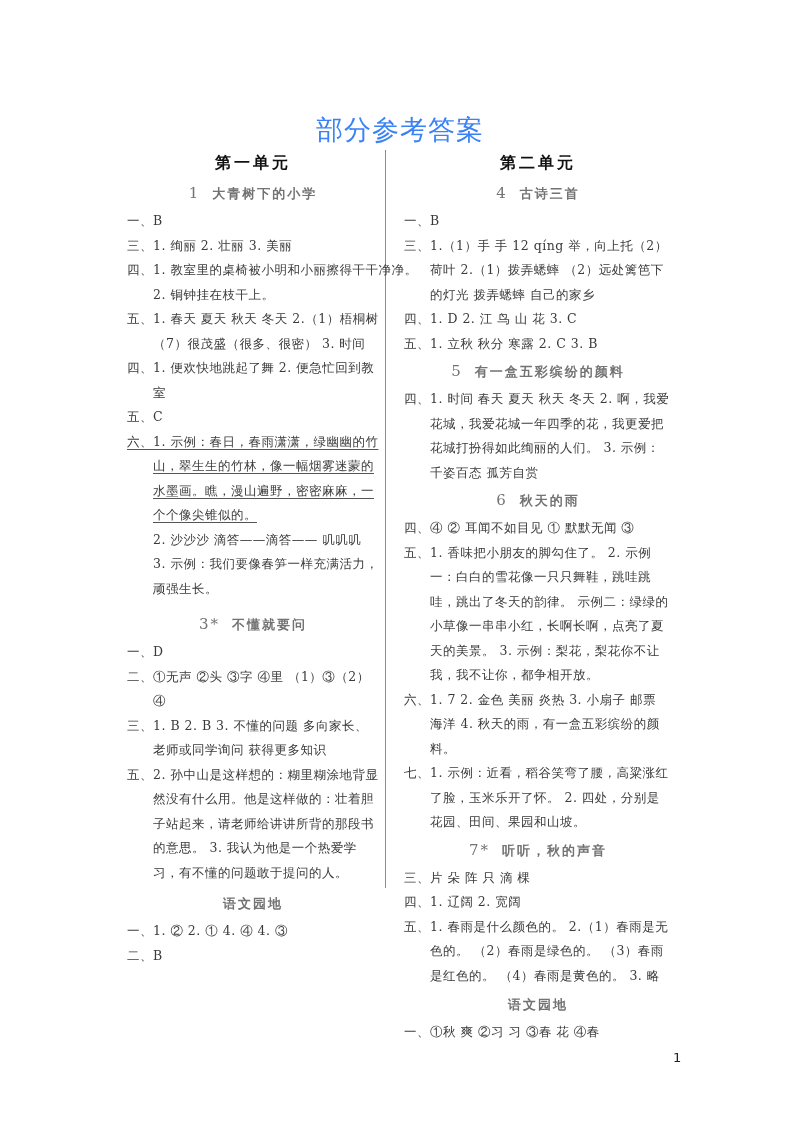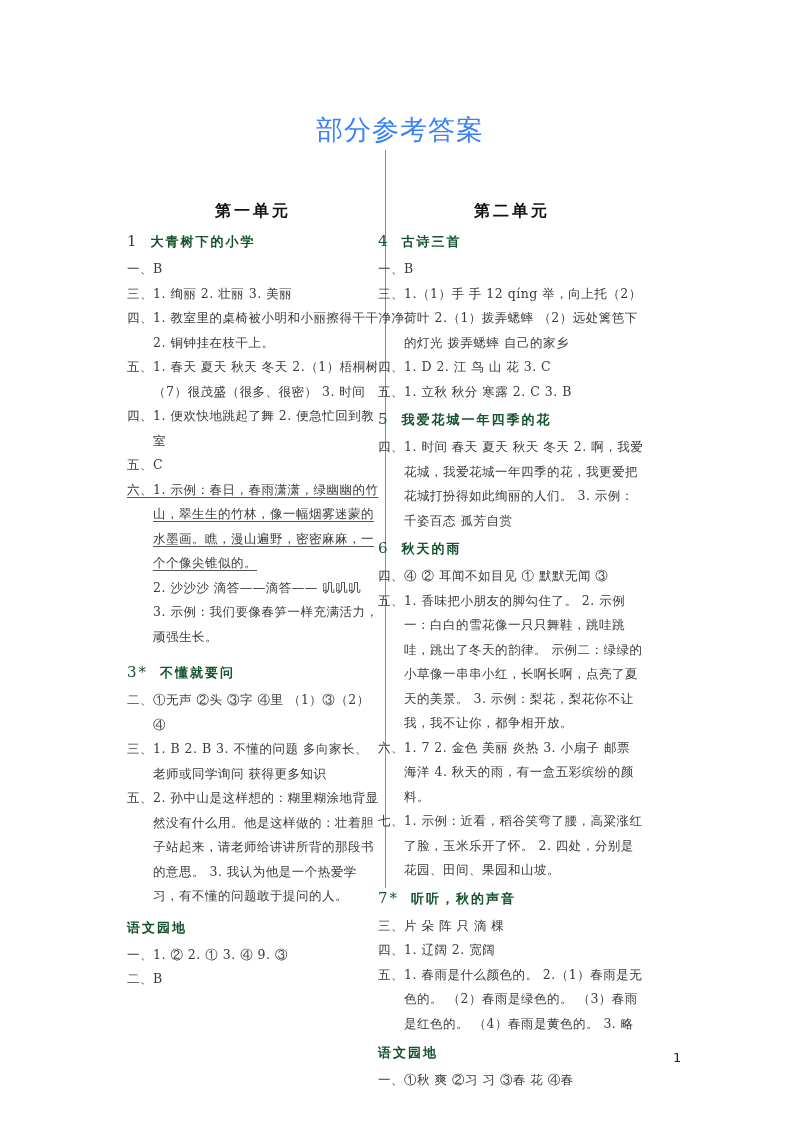--- a/index.html
+++ b/index.html
@@ -2,27 +2,27 @@
 <html><head>
 <meta charset="utf-8">
 <style>
   html, body { margin: 0; padding: 0; background: #ffffff; }
   body { width: 800px; height: 1132px; position: relative; overflow: hidden;
          font-family: "DejaVu Serif", "Liberation Serif", serif; color: #2a2a2a; }
   .page-title { position: absolute; top: 112px; left: 0; width: 800px; text-align: center;
                 font-family: "DejaVu Sans", "Liberation Sans", sans-serif; font-size: 27px;
                 color: #3b82f6; letter-spacing: 1px; }
   .divider { position: absolute; left: 385px; top: 150px; width: 1px; height: 738px; background: #8c8c8c; }
-  .col { position: absolute; top: 150px; font-size: 12.5px; line-height: 24.5px; margin-top: 48px; }
+  .col { position: absolute; top: 150px; font-size: 12.5px; line-height: 24.5px; }
   .col-left { left: 127px; width: 252px; }
-  .col-right { left: 378px; width: 268px; }
+  .col-right { left: 404px; width: 268px; }
   .unit-title { text-align: center; font-family: "DejaVu Sans", sans-serif; font-weight: bold;
                 font-size: 16px; letter-spacing: 3px; color: #111; margin: 0 0 4px 0; line-height: 26px; }
-  .lesson-title { text-align: left; font-family: "DejaVu Sans", sans-serif; font-weight: bold;
-                  font-size: 13px; color: #14532d; letter-spacing: 2px; margin: 2px 0 2px 0; line-height: 26px; }
+  .lesson-title { text-align: center; font-family: "DejaVu Sans", sans-serif; font-weight: bold;
+                  font-size: 13px; color: #737373; letter-spacing: 2px; margin: 2px 0 2px 0; line-height: 26px; }
   .lesson-title .num { font-family: "DejaVu Serif", serif; font-weight: normal; font-size: 15px; margin-right: 12px; }
   .ans { padding-left: 26px; text-indent: -26px; color: #3a3a3a; letter-spacing: 0.5px; }
   .ans .ul { text-decoration: underline; text-decoration-color: #555; text-underline-offset: 3px; }
   .scribble { color: #555; font-style: italic; }
   .page-number { position: absolute; left: 673px; top: 1050px; font-family: "DejaVu Sans", sans-serif;
                  font-size: 13px; color: #222; }
 </style>
 </head>
 <body>
 
@@ -40,39 +40,40 @@
   <div class="ans" style="white-space:nowrap;">五、1. 春天  夏天  秋天  冬天  2.（1）梧桐树</div>
   <div class="ans" style="padding-left:26px;text-indent:0;">（7）很茂盛（很多、很密）  3. 时间</div>
 
   <div class="ans">四、1. 便欢快地跳起了舞  2. 便急忙回到教室</div>
   <div class="ans">五、C</div>
   <div class="ans"><span class="ul">六、1. 示例：春日，春雨潇潇，绿幽幽的竹山，翠生生的竹林，像一幅烟雾迷蒙的水墨画。瞧，漫山遍野，密密麻麻，一个个像尖锥似的。</span></div>
   <div class="ans" style="padding-left:26px;text-indent:0;">2. 沙沙沙  滴答——滴答——  叽叽叽</div>
   <div class="ans" style="padding-left:26px;text-indent:0;">3. 示例：我们要像春笋一样充满活力，顽强生长。</div>
 
   <div class="lesson-title" style="margin-top:10px;"><span class="num">3*</span><span>不懂就要问</span></div>
+  <div class="ans">一、D</div>
   <div class="ans">二、①无声  ②头  ③字  ④里  （1）③（2）④</div>
   <div class="ans">三、1. B  2. B  3. 不懂的问题  多向家长、老师或同学询问  获得更多知识</div>
   <div class="ans">五、2. 孙中山是这样想的：糊里糊涂地背显然没有什么用。他是这样做的：壮着胆子站起来，请老师给讲讲所背的那段书的意思。  3. 我认为他是一个热爱学习，有不懂的问题敢于提问的人。</div>
 
   <div class="lesson-title" style="margin-top:6px;"><span>语文园地</span></div>
-  <div class="ans">一、1. ②  2. ①  3. ④  9. ③</div>
+  <div class="ans">一、1. ②  2. ①  4. ④  4. ③</div>
   <div class="ans">二、B</div>
 </div>
 
 <div class="col col-right">
   <div class="unit-title">第二单元</div>
 
   <div class="lesson-title"><span class="num">4</span><span>古诗三首</span></div>
   <div class="ans">一、B</div>
   <div class="ans">三、1.（1）手  手  12  qíng  举，向上托（2）荷叶  2.（1）拨弄蟋蟀  （2）远处篱笆下的灯光  拨弄蟋蟀  自己的家乡</div>
   <div class="ans">四、1. D  2. 江  鸟  山  花  3. C</div>
   <div class="ans">五、1. 立秋  秋分  寒露  2. C  3. B</div>
 
-  <div class="lesson-title"><span class="num">5</span><span>我爱花城一年四季的花</span></div>
+  <div class="lesson-title"><span class="num">5</span><span>有一盒五彩缤纷的颜料</span></div>
   <div class="ans">四、1. 时间  春天  夏天  秋天  冬天  2. 啊，我爱花城，我爱花城一年四季的花，我更爱把花城打扮得如此绚丽的人们。  3. 示例：千姿百态  孤芳自赏</div>
 
   <div class="lesson-title"><span class="num">6</span><span>秋天的雨</span></div>
   <div class="ans">四、④  ②  耳闻不如目见  ①  默默无闻  ③</div>
   <div class="ans">五、1. 香味把小朋友的脚勾住了。  2. 示例一：白白的雪花像一只只舞鞋，跳哇跳哇，跳出了冬天的韵律。  示例二：绿绿的小草像一串串小红，长啊长啊，点亮了夏天的美景。  3. 示例：梨花，梨花你不让我，我不让你，都争相开放。</div>
   <div class="ans">六、1. 7  2. 金色  美丽  炎热  3. 小扇子  邮票  海洋  4. 秋天的雨，有一盒五彩缤纷的颜料。</div>
   <div class="ans">七、1. 示例：近看，稻谷笑弯了腰，高粱涨红了脸，玉米乐开了怀。  2. 四处，分别是花园、田间、果园和山坡。</div>
 
   <div class="lesson-title"><span class="num">7*</span><span>听听，秋的声音</span></div>
   <div class="ans">三、片  朵  阵  只  滴  棵</div>

